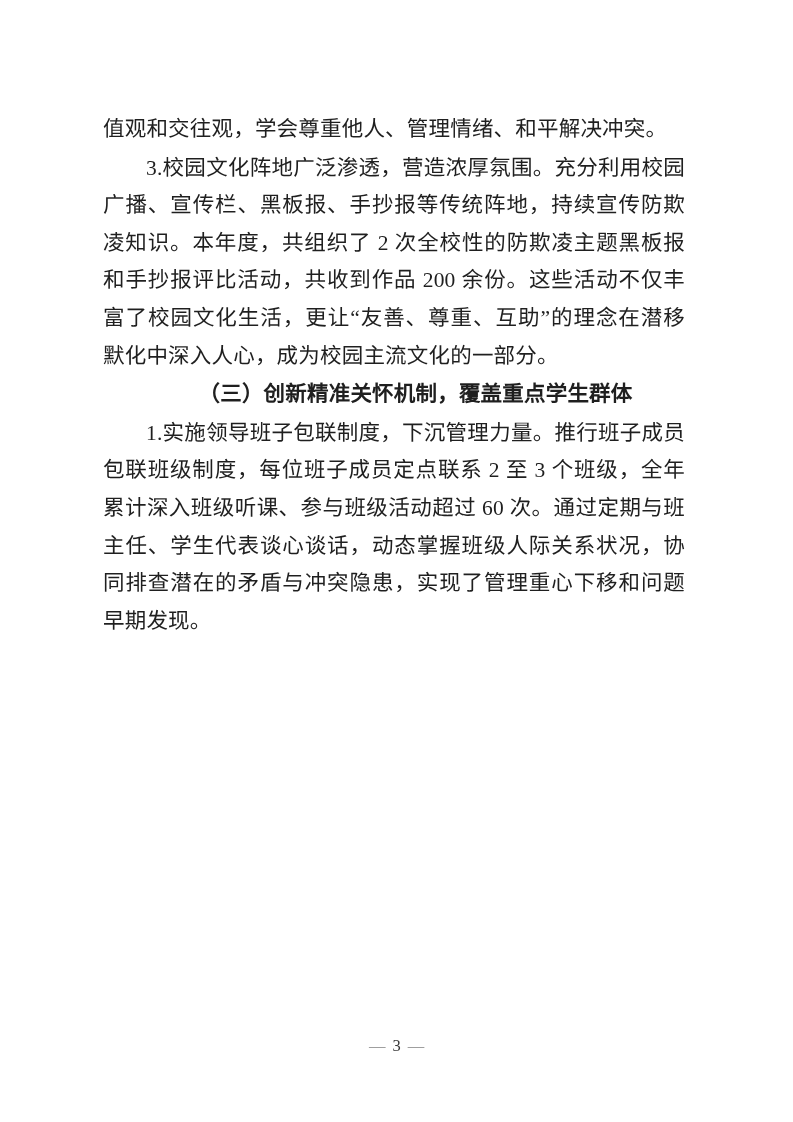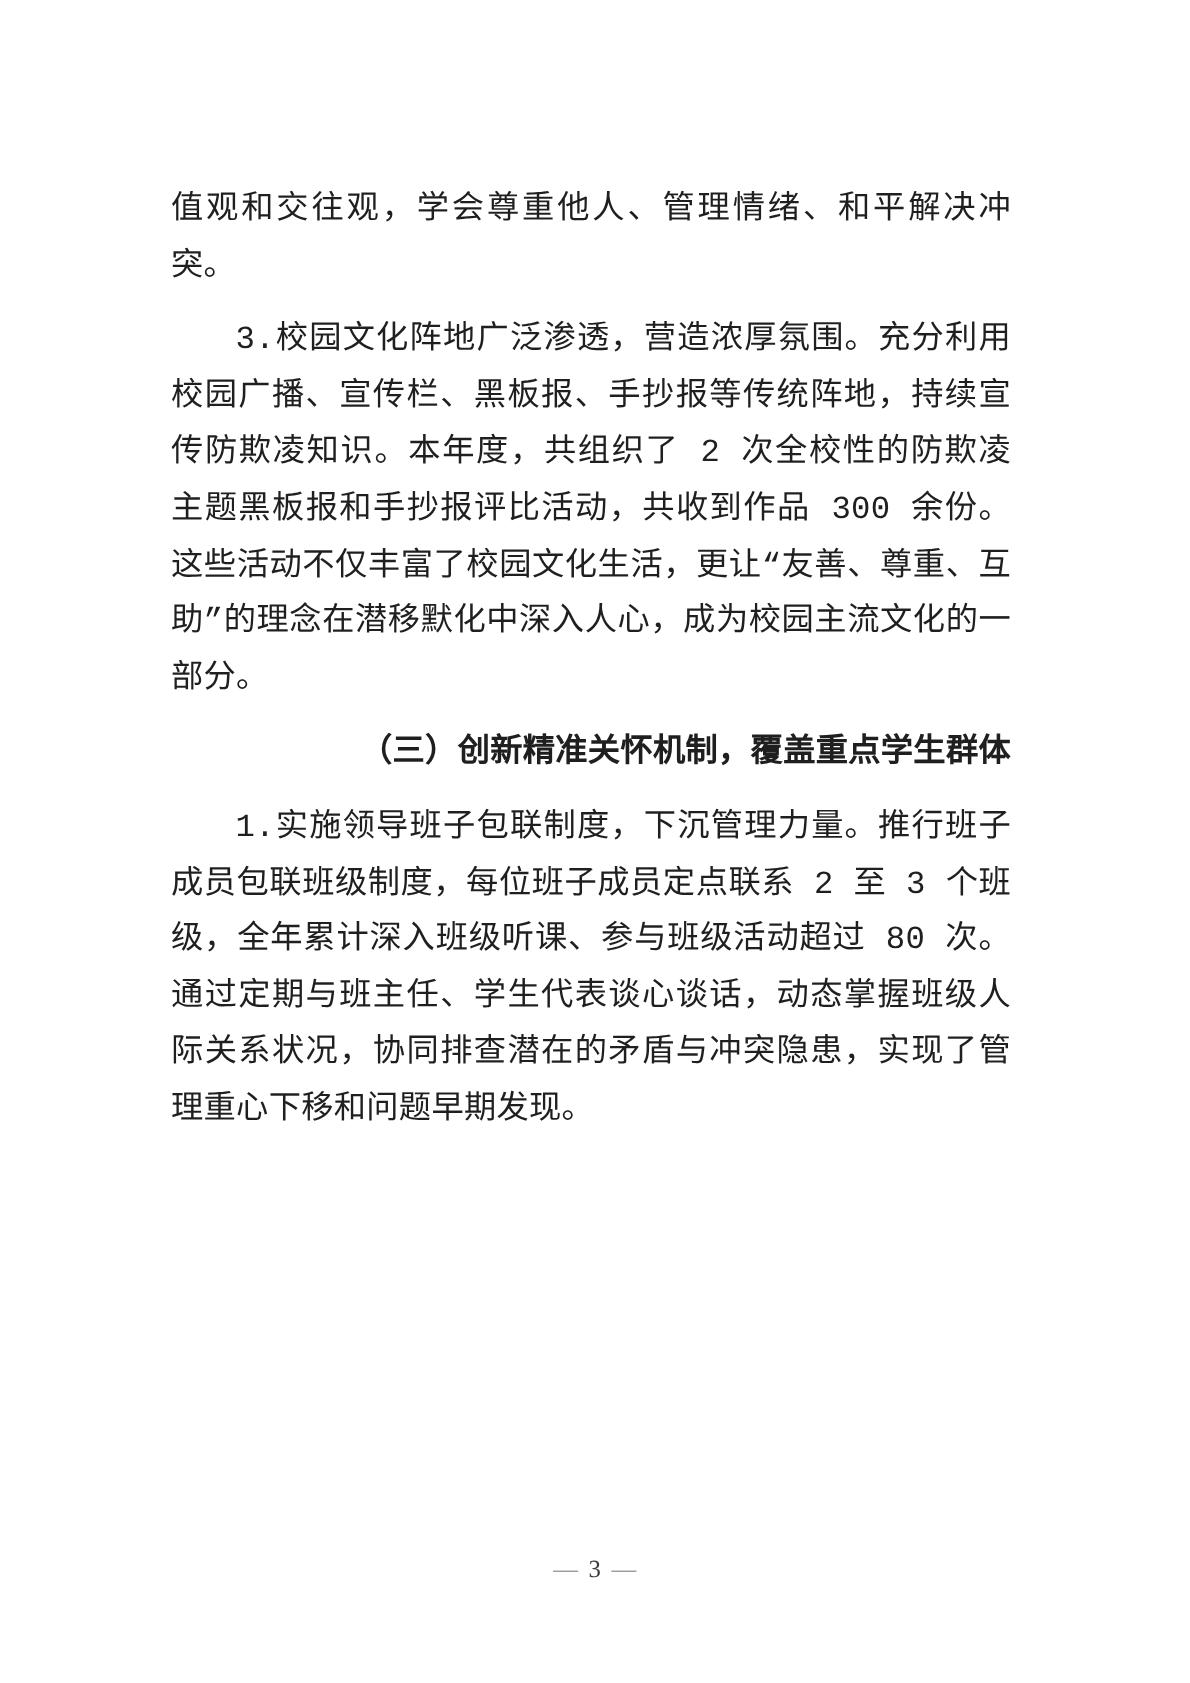--- a/index.html
+++ b/index.html
@@ -16,35 +16,34 @@
     font-family: "Liberation Serif", "DejaVu Serif", serif;
     color: #1f1f1f;
   }
   .content {
     position: absolute;
     top: 110px;
     left: 102px;
     width: 584px;
   }
   .content p {
-    margin: 12px;
+    margin: 1px;
     padding: 0;
     font-size: 21.5px;
     line-height: 37.6px;
     text-align: justify;
     letter-spacing: 0.2px;
-    font-family: Liberation Mono, monospace;
   }
   .content p.indent {
     text-indent: 2em;
   }
   .content p.heading {
     text-indent: 2em;
     font-weight: bold;
-    text-align: right;
+    text-align: center;
   }
   .footer {
     position: absolute;
     top: 1035px;
     left: 0;
     width: 100%;
     text-align: center;
     font-size: 16.5px;
     line-height: 22px;
   }
@@ -56,22 +55,22 @@
     color: #3a3a3a;
   }
 </style>
 </head>
 <body>
 
 <div class="page">
 
   <div class="content">
     <p class="plain">值观和交往观，学会尊重他人、管理情绪、和平解决冲突。</p>
-    <p class="indent">3.校园文化阵地广泛渗透，营造浓厚氛围。充分利用校园广播、宣传栏、黑板报、手抄报等传统阵地，持续宣传防欺凌知识。本年度，共组织了 2 次全校性的防欺凌主题黑板报和手抄报评比活动，共收到作品 300 余份。这些活动不仅丰富了校园文化生活，更让“友善、尊重、互助”的理念在潜移默化中深入人心，成为校园主流文化的一部分。</p>
+    <p class="indent">3.校园文化阵地广泛渗透，营造浓厚氛围。充分利用校园广播、宣传栏、黑板报、手抄报等传统阵地，持续宣传防欺凌知识。本年度，共组织了 2 次全校性的防欺凌主题黑板报和手抄报评比活动，共收到作品 200 余份。这些活动不仅丰富了校园文化生活，更让“友善、尊重、互助”的理念在潜移默化中深入人心，成为校园主流文化的一部分。</p>
     <p class="heading">（三）创新精准关怀机制，覆盖重点学生群体</p>
-    <p class="indent">1.实施领导班子包联制度，下沉管理力量。推行班子成员包联班级制度，每位班子成员定点联系 2 至 3 个班级，全年累计深入班级听课、参与班级活动超过 80 次。通过定期与班主任、学生代表谈心谈话，动态掌握班级人际关系状况，协同排查潜在的矛盾与冲突隐患，实现了管理重心下移和问题早期发现。</p>
+    <p class="indent">1.实施领导班子包联制度，下沉管理力量。推行班子成员包联班级制度，每位班子成员定点联系 2 至 3 个班级，全年累计深入班级听课、参与班级活动超过 60 次。通过定期与班主任、学生代表谈心谈话，动态掌握班级人际关系状况，协同排查潜在的矛盾与冲突隐患，实现了管理重心下移和问题早期发现。</p>
   </div>
 
   <div class="footer">
     <span class="dash">—</span><span class="num">3</span><span class="dash">—</span>
   </div>
 
 </div>
 
 </body></html>

